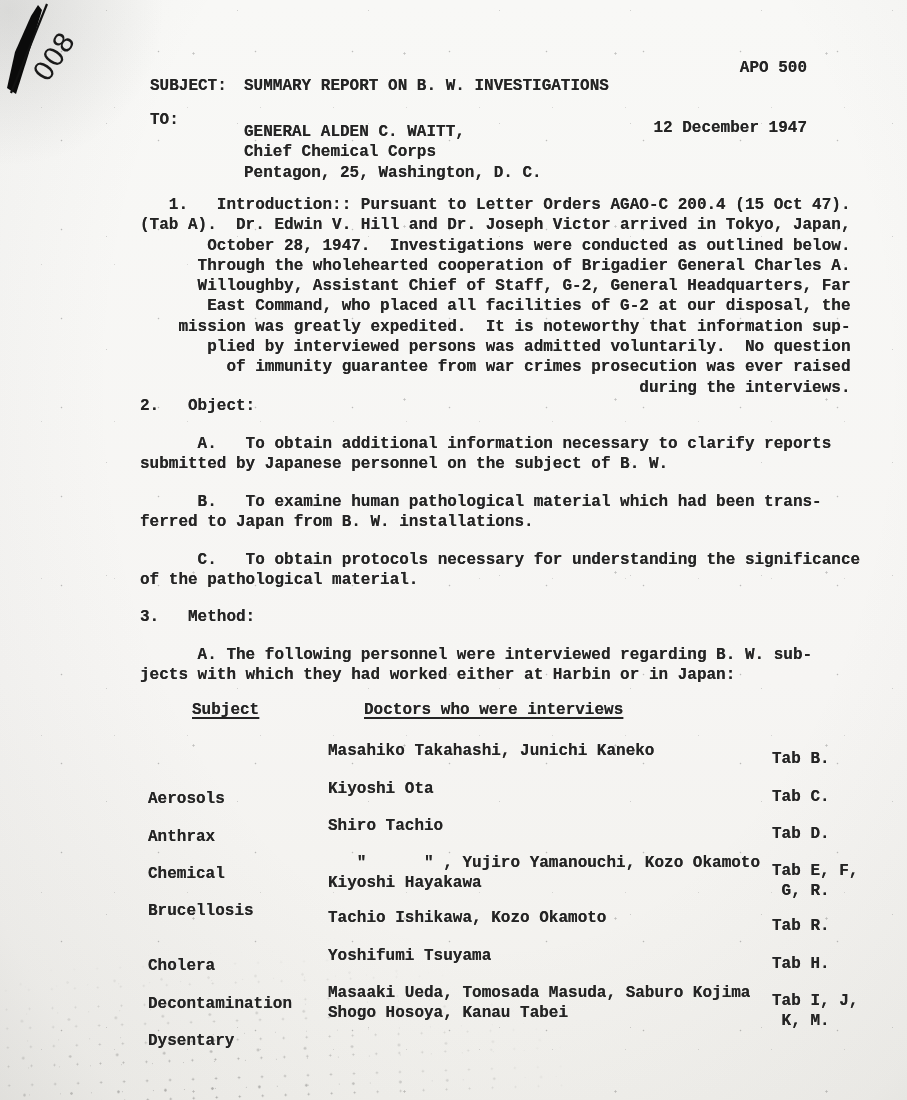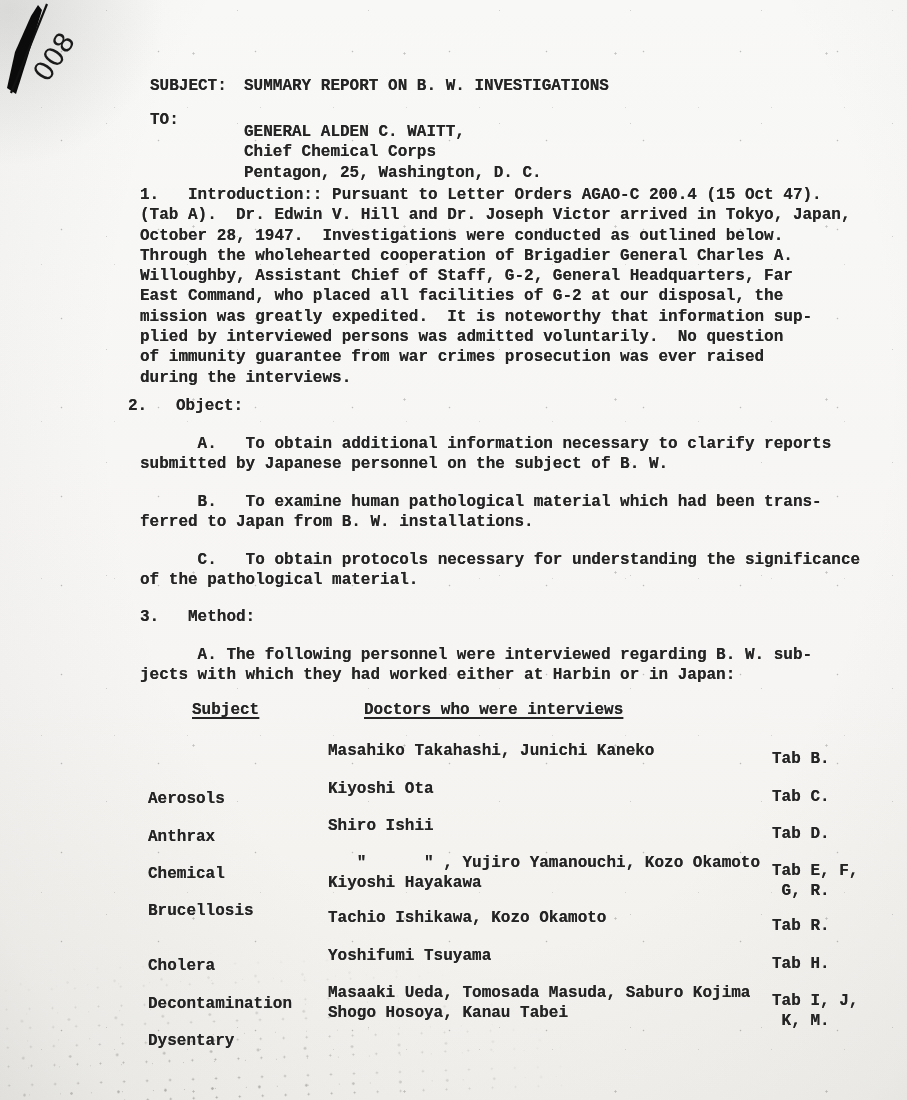--- a/index.html
+++ b/index.html
@@ -40,22 +40,22 @@
     font-family:"Liberation Mono","DejaVu Sans Mono",monospace;
     font-size:16px;line-height:20.3px;font-weight:700;
     color:#242424;text-shadow:0 0 .6px rgba(35,35,35,.75);
     letter-spacing:0;
   }
   .hdr{right:100px;top:17px;text-align:right;}
   .subject-label{left:150px;top:76px;text-align:right;}
   .subject-text{left:244px;top:76px;}
   .to-label{left:150px;top:110px;}
   .to-address{left:244px;top:110px;margin-top:12px;}
-  .p-intro{left:140px;top:185px;}
-  .h-object{left:128px;top:396px;}
+  .p-intro{left:140px;top:195px;text-align:right;}
+  .h-object{left:140px;top:396px;}
   .p-obj-a{left:140px;top:434px;}
   .p-obj-b{left:140px;top:492px;}
   .p-obj-c{left:140px;top:550px;}
   .h-method{left:140px;top:607px;}
   .p-meth-a{left:140px;top:645px;}
   .th-subject{left:192px;top:700px;}
   .th-doctors{left:364px;top:700px;}
   .u{text-decoration:underline;text-underline-offset:3px;text-decoration-thickness:1.5px;}
   .row{position:absolute;left:0;width:907px;height:0;}
   .r0{top:741px}.r1{top:779px}.r2{top:816px}.r3{top:853px}.r4{top:908px}.r5{top:946px}.r6{top:983px}
@@ -71,20 +71,24 @@
 <body>
 
 <div class="page">
 
   <svg class="corner-art" width="120" height="130" viewBox="0 0 120 130">
     <path d="M7,88 L15,52 L31,16 L38,5 L42,10 L28,56 L16,94 Z" fill="#0b0b0b"></path>
     <line x1="47" y1="4" x2="11" y2="93" stroke="#111" stroke-width="2.2"></line>
     <text x="22" y="80" font-size="27" transform="rotate(-56 38 58)">008</text>
   </svg>
 
+  <div class="t hdr">
+    <div>APO 500</div>
+    <div>12 December 1947</div>
+  </div>
 
   <div class="t subject-label">SUBJECT:</div>
   <div class="t subject-text">SUMMARY REPORT ON B. W. INVESTIGATIONS</div>
 
   <div class="t to-label">TO:</div>
   <div class="t to-address">GENERAL ALDEN C. WAITT,
 Chief Chemical Corps
 Pentagon, 25, Washington, D. C.</div>
 
   <div class="t p-intro">1.   Introduction:: Pursuant to Letter Orders AGAO-C 200.4 (15 Oct 47).
@@ -116,21 +120,21 @@
     <span class="t c-doctors">Masahiko Takahashi, Junichi Kaneko</span>
     <span class="t c-tab">Tab B.</span>
   </div>
   <div class="row r1">
     <span class="t c-subject">Anthrax</span>
     <span class="t c-doctors">Kiyoshi Ota</span>
     <span class="t c-tab">Tab C.</span>
   </div>
   <div class="row r2">
     <span class="t c-subject">Chemical</span>
-    <span class="t c-doctors">Shiro Ishii</span>
+    <span class="t c-doctors">Shiro Tachio</span>
     <span class="t c-tab">Tab D.</span>
   </div>
   <div class="row r3">
     <span class="t c-subject">Brucellosis</span>
     <span class="t c-doctors">   "      " , Yujiro Yamanouchi, Kozo Okamoto
 Kiyoshi Hayakawa</span>
     <span class="t c-tab">Tab E, F,
  G, R.</span>
   </div>
   <div class="row r4">

